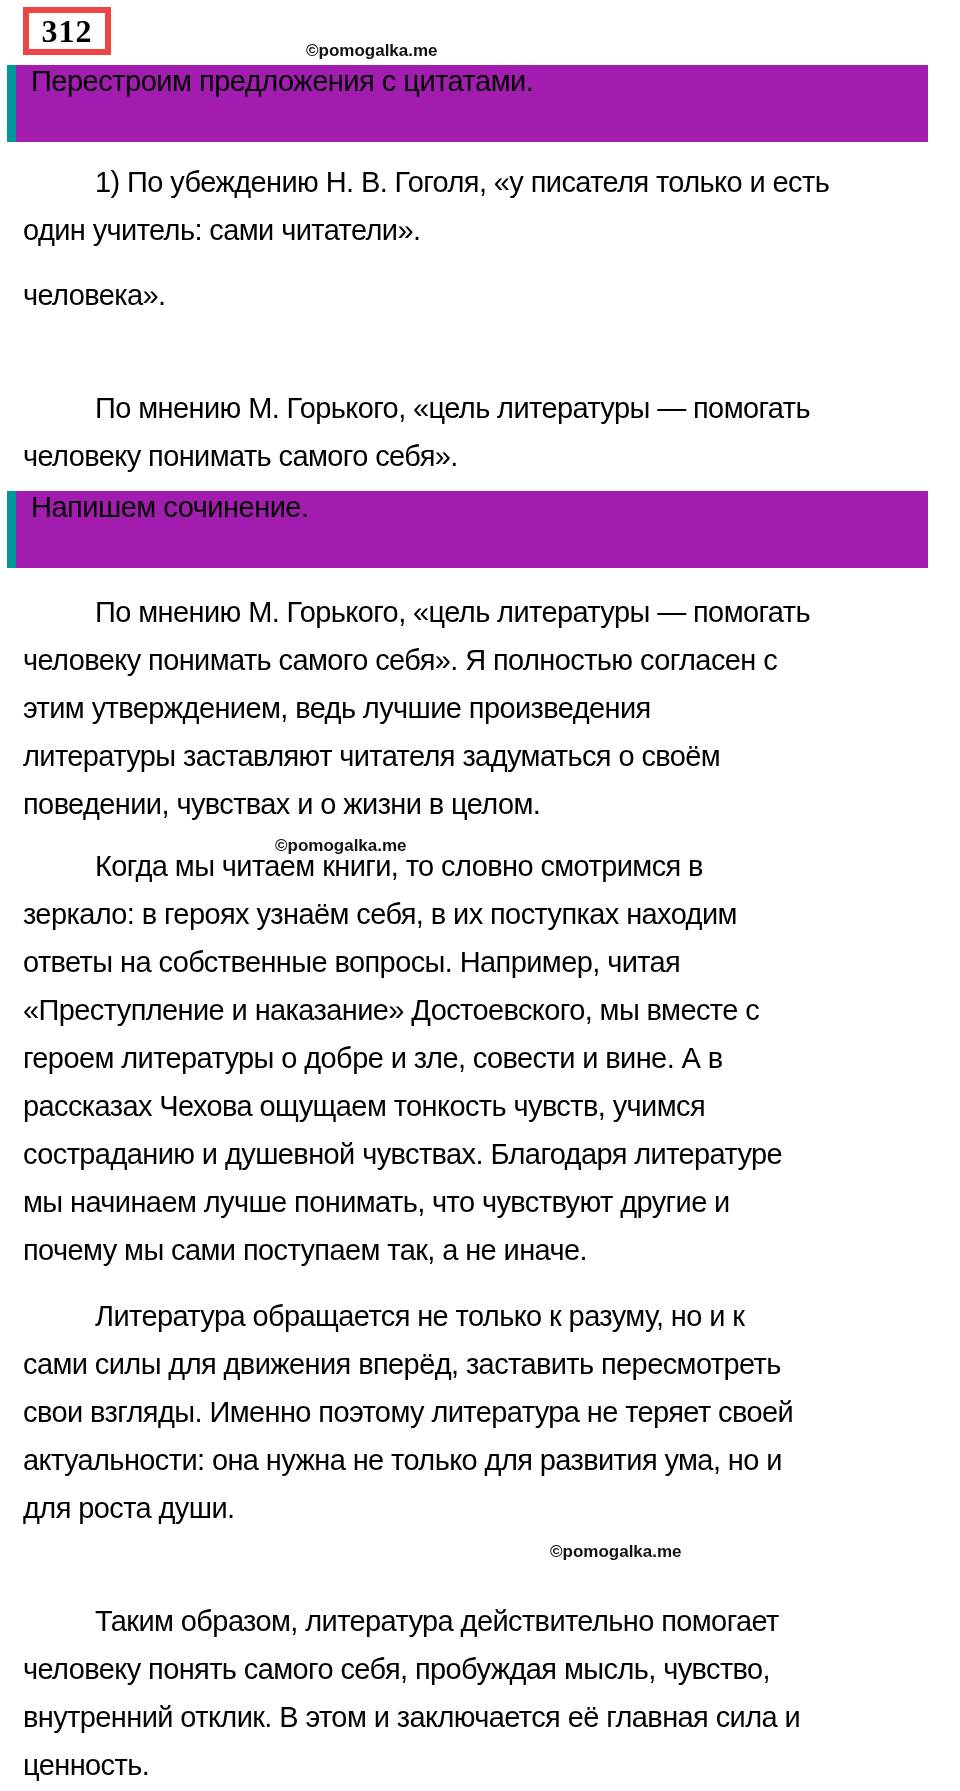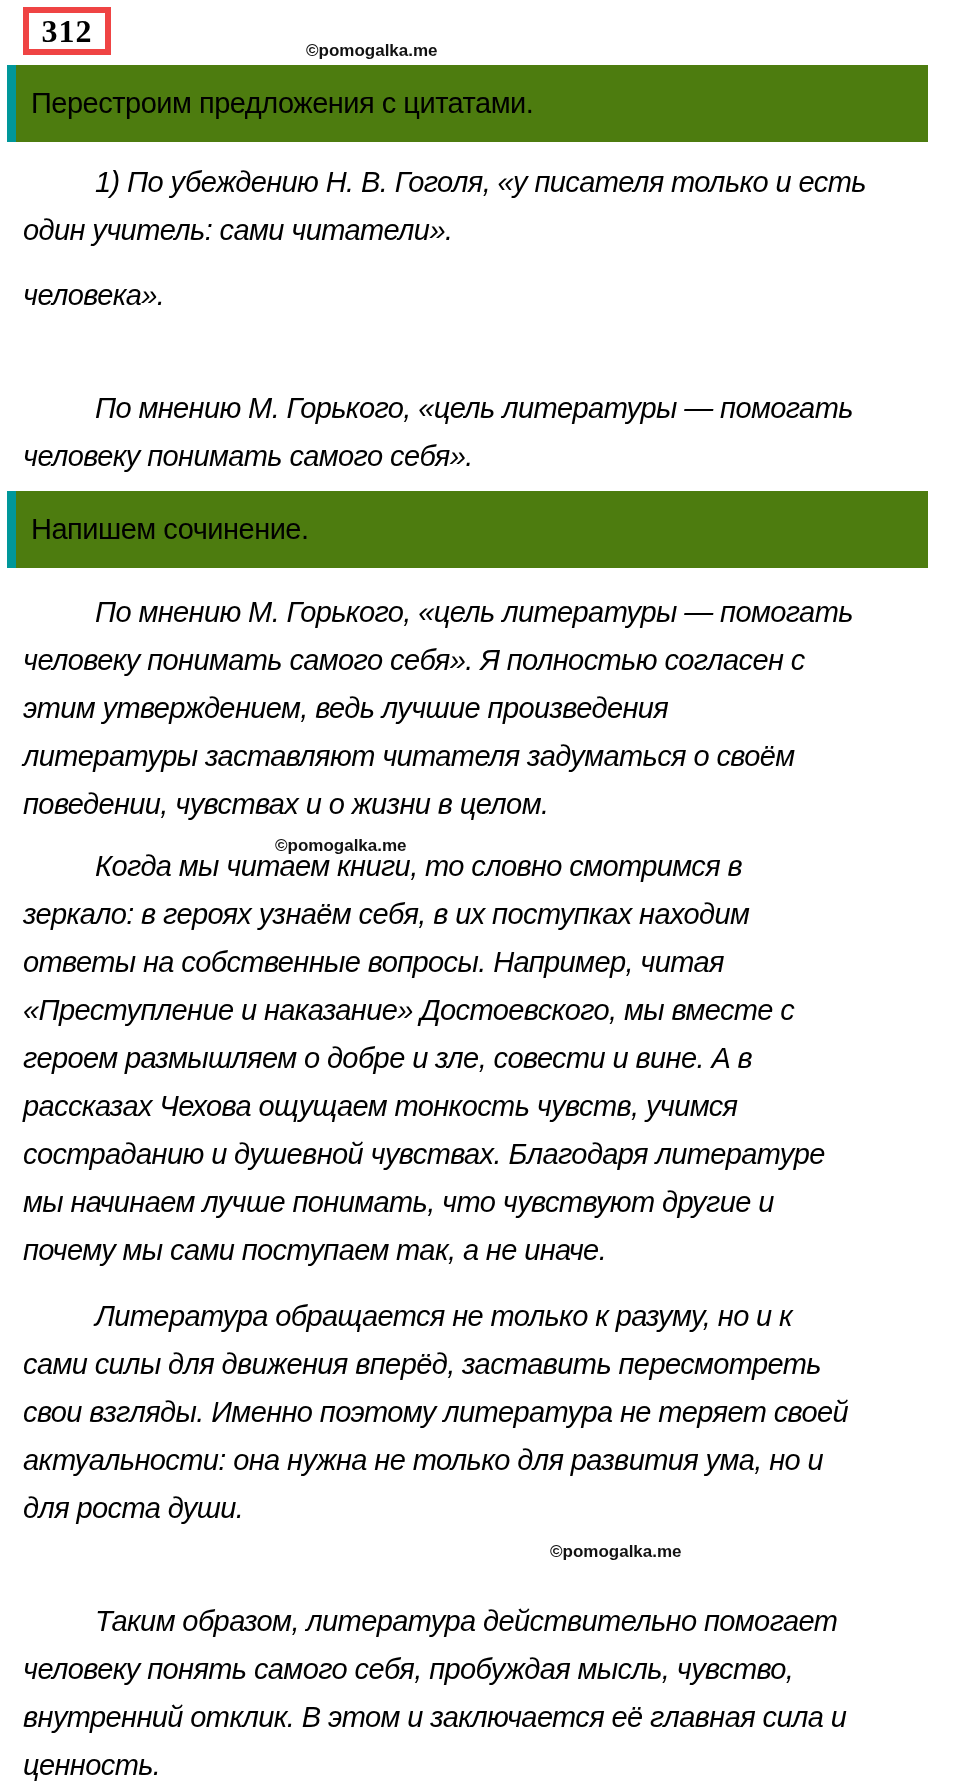--- a/index.html
+++ b/index.html
@@ -13,25 +13,25 @@
       border: 6px solid #ef4444; display: flex; align-items: center; justify-content: center;
       font-family: "Liberation Serif", "DejaVu Serif", serif; font-weight: bold;
       font-size: 32px; line-height: 1; letter-spacing: 1px;
     }
     .wm {
       position: absolute; font-family: "Liberation Sans", sans-serif; font-weight: bold;
       font-size: 17px; color: #111; white-space: nowrap; line-height: 1;
     }
     .band {
       position: absolute; left: 7px; width: 921px; height: 77px;
-      background: #4d7c0f; box-sizing: border-box; border-left: 9px solid #00979a;
-      display: flex; align-items: center; padding-left: 15px;
+      background: #a21caf; box-sizing: border-box; border-left: 9px solid #00979a;
+      display: flex; padding-left: 15px;
       font-size: 29px; letter-spacing: -0.5px; white-space: nowrap;
     }
-    .para { position: absolute; left: 23px; width: 935px; font-style: italic; }
+    .para { position: absolute; left: 23px; width: 935px; }
     .line {
       display: block; height: 48px; line-height: 48px; font-size: 29px;
       white-space: nowrap; letter-spacing: -0.6px;
     }
     .line.indent { padding-left: 72px; }
   </style>
 </head>
 <body>
 
 <div class="num-box">312</div>
@@ -68,21 +68,21 @@
   <span class="line">поведении, чувствах и о жизни в целом.</span>
 </div>
 
 <div class="wm" style="left:275px; top:837px;">©pomogalka.me</div>
 
 <div class="para" style="top:842px;">
   <span class="line indent">Когда мы читаем книги, то словно смотримся в</span>
   <span class="line">зеркало: в героях узнаём себя, в их поступках находим</span>
   <span class="line">ответы на собственные вопросы. Например, читая</span>
   <span class="line">«Преступление и наказание» Достоевского, мы вместе с</span>
-  <span class="line">героем размышляем о добре и зле, совести и вине. А в</span>
+  <span class="line">героем литературы о добре и зле, совести и вине. А в</span>
   <span class="line">рассказах Чехова ощущаем тонкость чувств, учимся</span>
   <span class="line">состраданию и душевной чувствах. Благодаря литературе</span>
   <span class="line">мы начинаем лучше понимать, что чувствуют другие и</span>
   <span class="line">почему мы сами поступаем так, а не иначе.</span>
 </div>
 
 <div class="para" style="top:1292px;">
   <span class="line indent">Литература обращается не только к разуму, но и к</span>
   <span class="line">сами силы для движения вперёд, заставить пересмотреть</span>
   <span class="line">свои взгляды. Именно поэтому литература не теряет своей</span>

